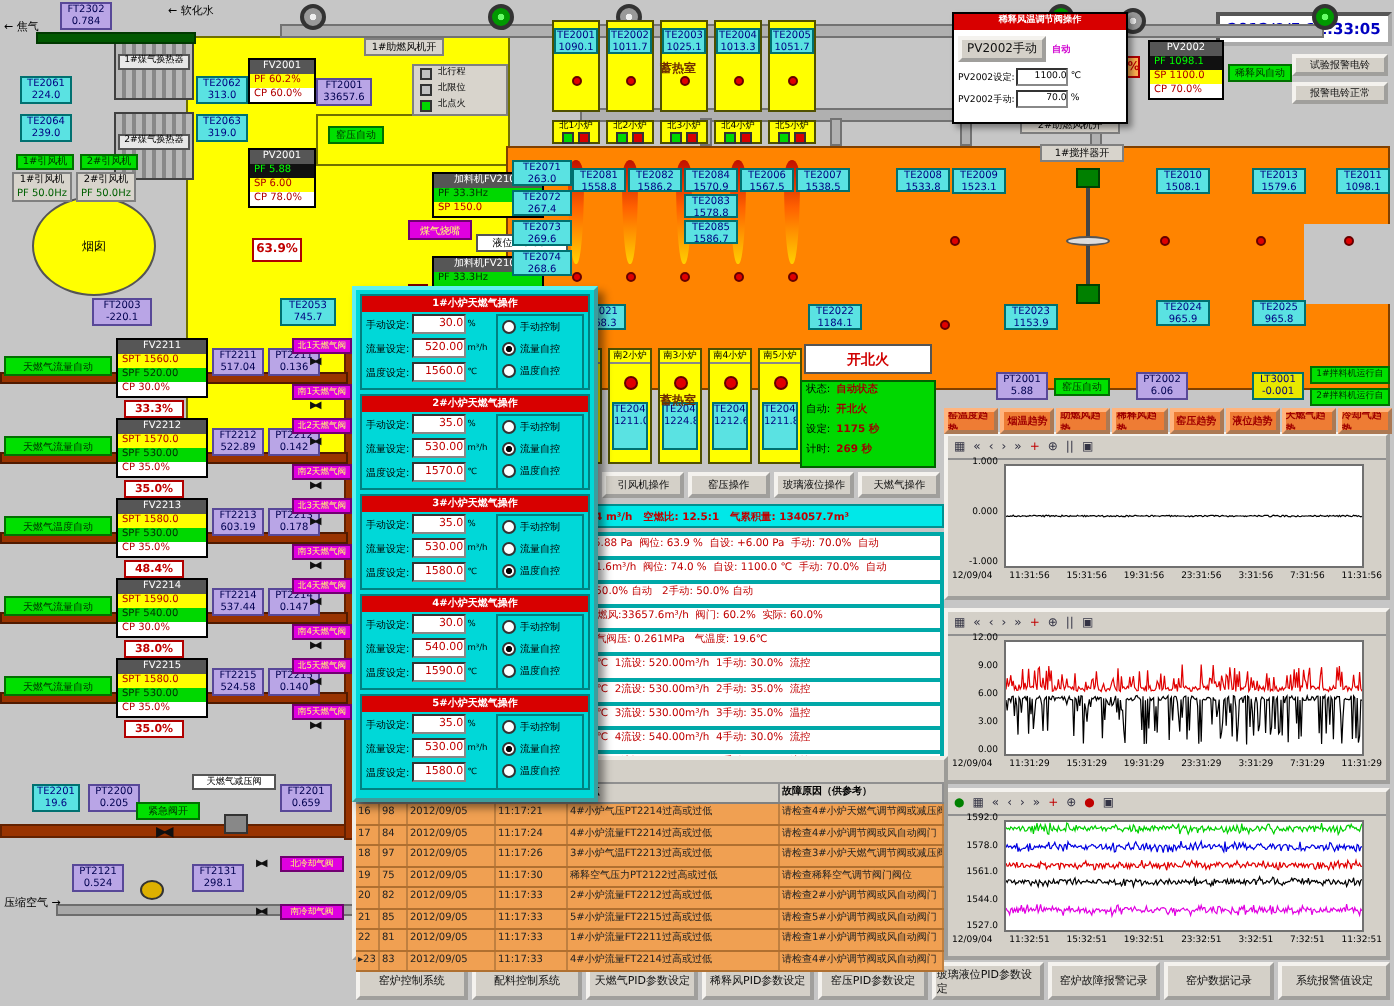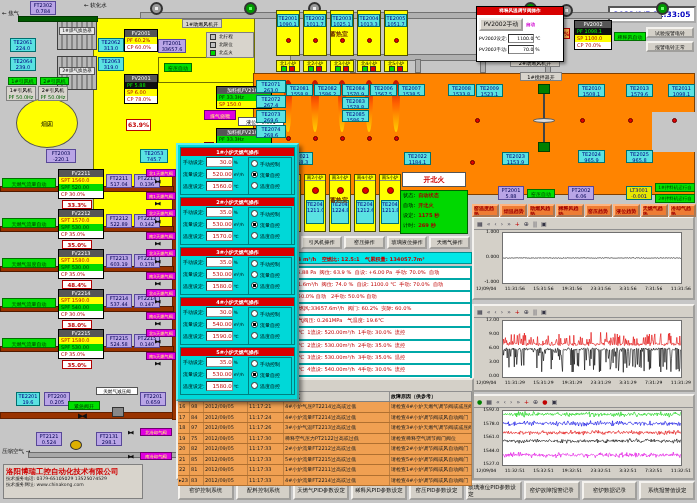--- a/index.html
+++ b/index.html
@@ -402,25 +402,20 @@
             <div>流量自控</div>
           </div>
           <div class="bp-rrow">
             <div class="rdot"></div>
             <div>温度自控</div>
           </div>
         </div>
       </div>
     </div>
 
-  <div class="abs" id="companybox">
-    <div class="nm">洛阳博瑞工控自动化技术有限公司</div>
-    <div class="ln">技术服务电话: 0379-65105029  13525074529</div>
-    <div class="ln">技术服务网址: www.chinakong.com</div>
-  </div>
 
   <div class="abs chartpanel" id="cpanel0" style="left:472px;top:216px;width:223px;height:84px">
       <div class="ctoolbar">
         <div class="icon">▦</div>
         <div class="icon">«</div>
         <div class="icon">‹</div>
         <div class="icon">›</div>
         <div class="icon">»</div>
         <div class="icon red">+</div>
         <div class="icon">⊕</div>

